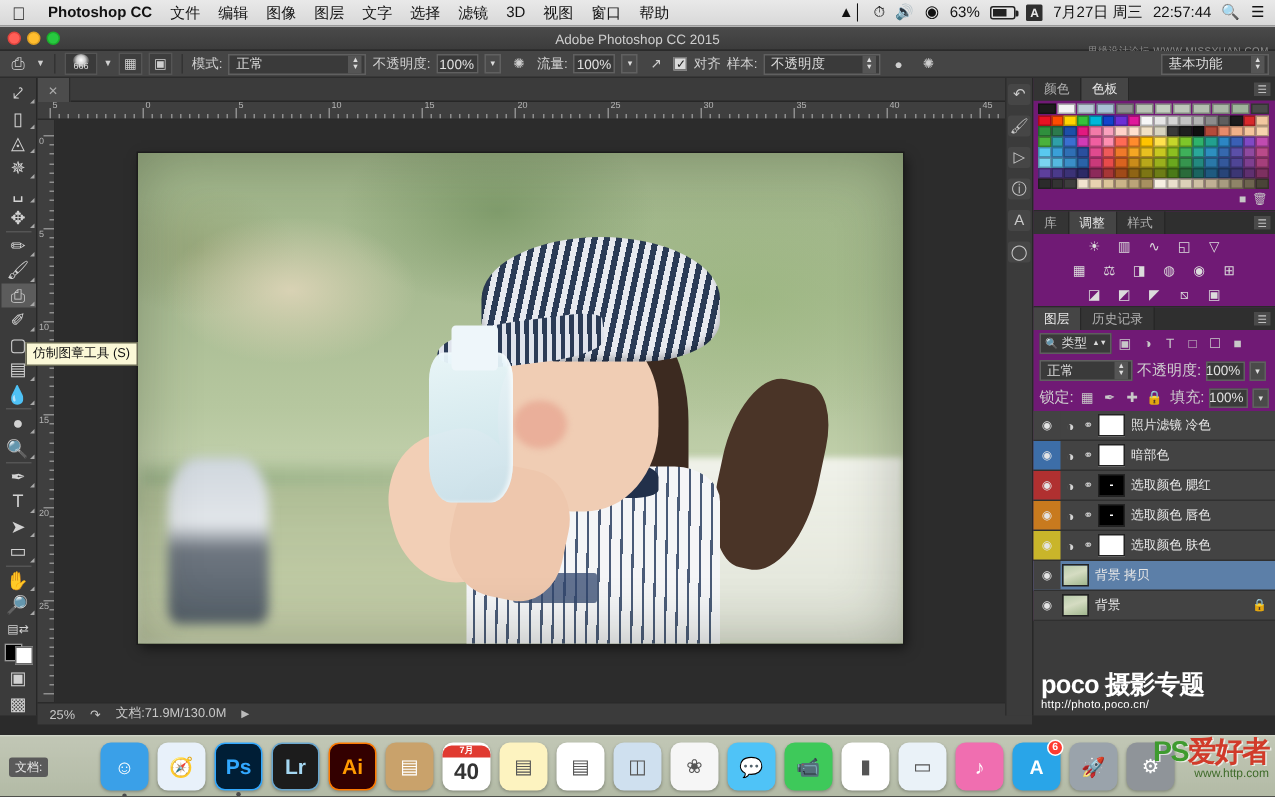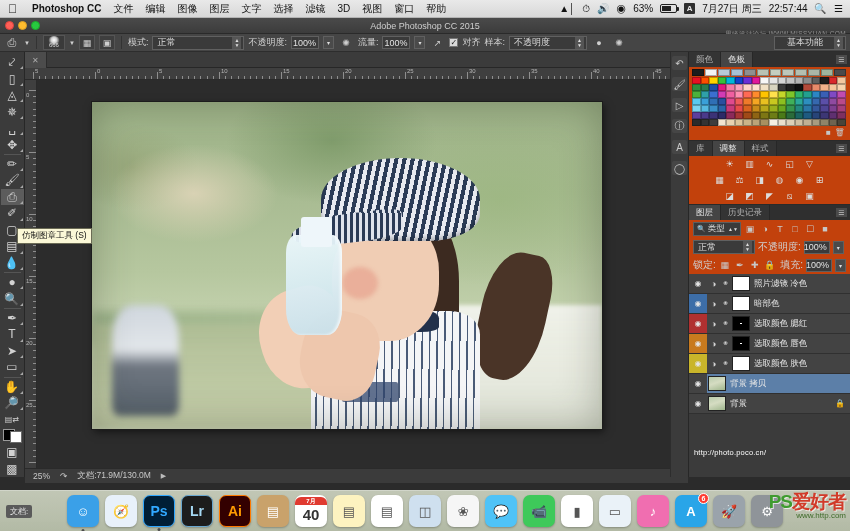--- a/index.html
+++ b/index.html
@@ -166,21 +166,21 @@
   #statusbar{
     position:absolute;top:468px;left:25px;width:663px;height:15px;background:#3b3b3b;
     border-top:1px solid #2a2a2a;display:flex;align-items:center;gap:10px;padding-left:8px;font-size:8.5px;color:#c8c8c8;
   }
   #statusbar .arrow{font-size:7px;color:#bbb;}
   
   #rightdock{position:absolute;top:52px;left:688px;width:162px;height:425px;background:#3b3b3b;border-left:1px solid #272727;}
   #icondock{position:absolute;top:52px;left:670px;width:18px;height:425px;background:#3b3b3b;border-left:1px solid #2d2d2d;
     display:flex;flex-direction:column;align-items:center;padding-top:4px;gap:7px;}
   .dockicon{width:15px;height:14px;display:flex;align-items:center;justify-content:center;color:#c9c9c9;font-size:10px;background:#464646;border-radius:2px;}
-  .panel{background:#c2410c;}
+  .panel{background:#701a75;}
   .ptabs{display:flex;align-items:flex-end;height:15px;background:#2f2f2f;position:relative;}
   .ptab{height:15px;padding:0 7px;display:flex;align-items:center;font-size:8.5px;color:#b0b0b0;background:#343434;border-right:1px solid #272727;}
   .ptab.act{background:#454545;color:#e8e8e8;}
   .pmenu{position:absolute;right:3px;top:3px;width:11px;height:9px;display:flex;align-items:center;justify-content:center;color:#c0c0c0;font-size:7px;background:#4a4a4a;}
   
   #swatchGrid{display:grid;grid-template-columns:repeat(18,1fr);gap:0;padding:0 4px 0 3px;}
   #swatchGrid div{width:100%;height:7px;border:.5px solid rgba(0,0,0,.28);}
   .swtoprow{display:flex;gap:1px;padding:2px 4px 1px 3px;}
   .swtoprow div{height:7px;flex:1;border:.5px solid rgba(0,0,0,.3);}
   
@@ -297,21 +297,21 @@
   <span class="lbl">对齐</span>
   <span class="lbl">样本:</span>
   <span class="combo" style="width:78px">
     <span class="cv">不透明度</span>
     <span class="arrows">▲<br>▼</span>
   </span>
   <span class="icobtn" style="background:none;border:none">●</span>
   <span class="icobtn" style="background:none;border:none">✺</span>
   <span class="spacer" style="flex:1"></span>
   <span class="combo" style="width:72px">
-    <span class="cv" style="text-align:center">基本功能</span>
+    <span class="cv" style="text-align:left">基本功能</span>
     <span class="arrows">▲<br>▼</span>
   </span>
 </div>
 
 <div id="doctab">
   <span class="tab">
     <span class="x">✕</span>
   </span>
 </div>
 
@@ -856,20 +856,22 @@
           <div class="eyecell" style="background: rgb(67, 67, 67);">◉</div>
           <div class="lthumb photo"></div>
           <div class="lname">背景</div>
           <div class="llock">🔒</div>
         </div>
       </div>
   </div>
 </div>
 
 <div id="wm">
+  <div class="big"><span>poco</span>
+    <span>摄影专题</span></div>
   <div class="url">http://photo.poco.cn/</div>
 </div>
 
 <div id="dock">
     <div class="dapp" style="background: rgb(58, 160, 232); color: rgb(255, 255, 255);">☺<span class="dot"></span></div>
     <div class="dapp" style="background: rgb(232, 241, 250); color: rgb(85, 85, 85);">🧭</div>
     <div class="dapp" style="background: rgb(0, 30, 54); color: rgb(49, 168, 255); border: 1px solid rgb(49, 168, 255); font-size: 14px;">Ps<span class="dot"></span></div>
     <div class="dapp" style="background: rgb(28, 28, 28); color: rgb(165, 216, 243); border: 1px solid rgb(106, 167, 207); font-size: 14px;">Lr</div>
     <div class="dapp" style="background: rgb(51, 0, 0); color: rgb(255, 154, 0); border: 1px solid rgb(255, 122, 0); font-size: 14px;">Ai</div>
     <div class="dapp" style="background: rgb(201, 162, 107); color: rgb(255, 255, 255);">▤</div>

